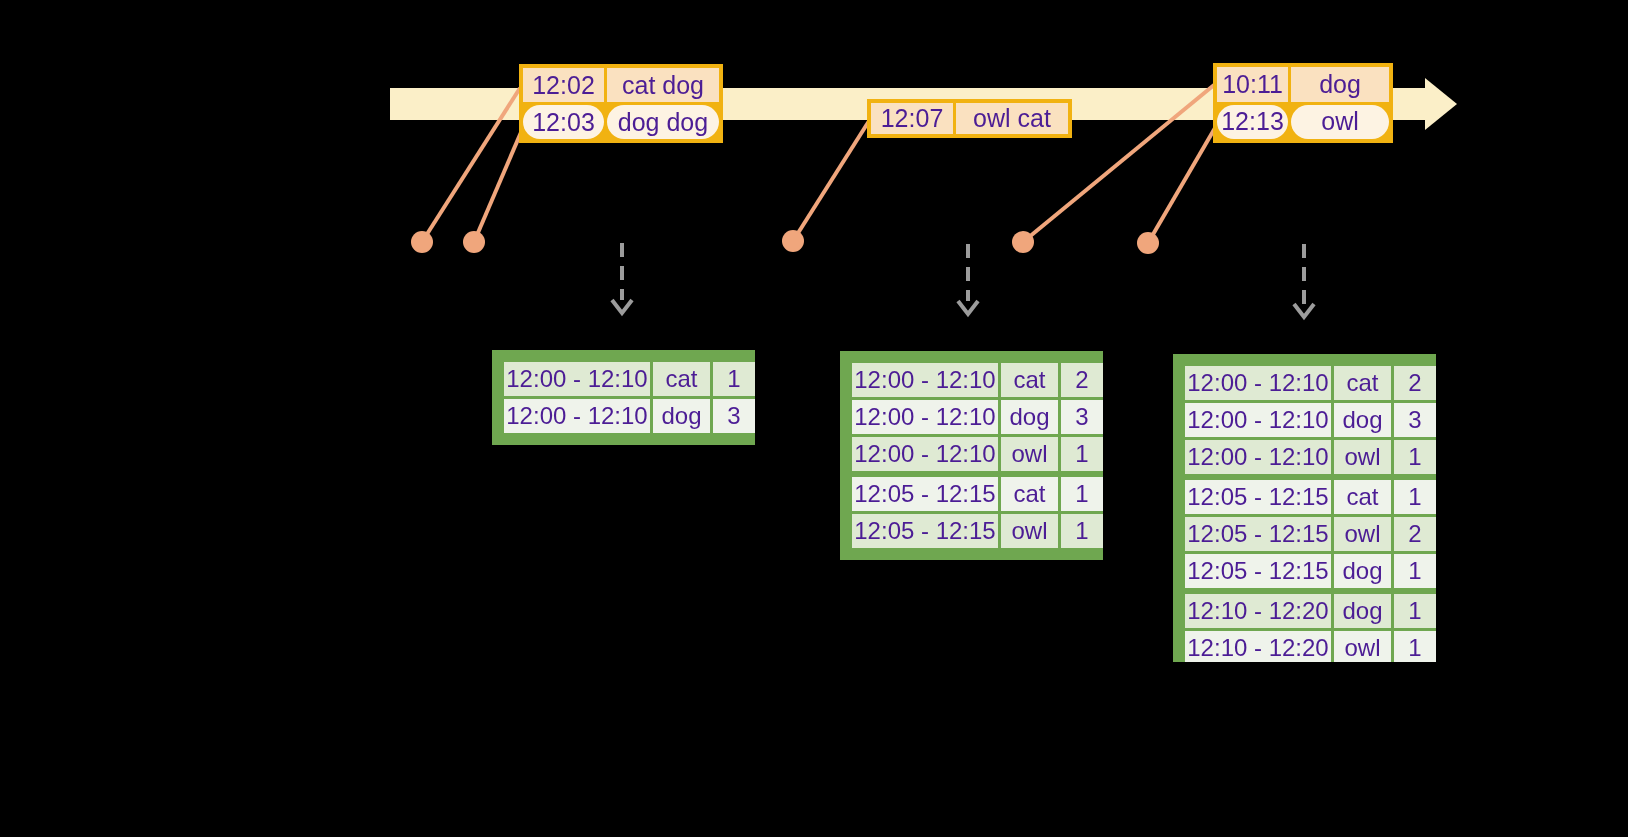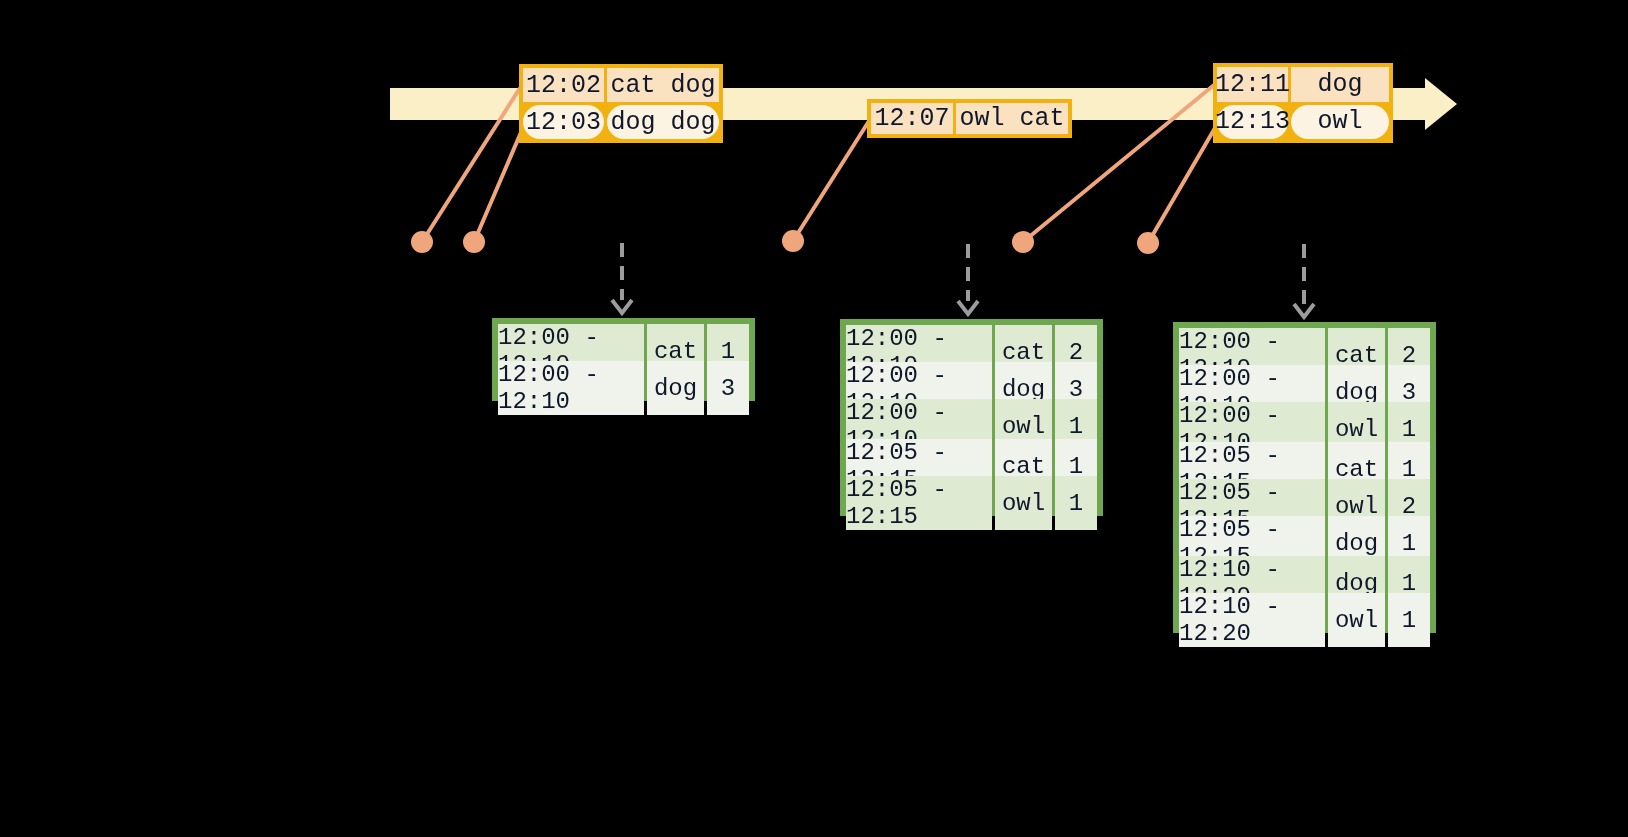--- a/index.html
+++ b/index.html
@@ -1,33 +1,33 @@
 <!DOCTYPE html>
 <html><head>
 <meta charset="utf-8">
 <style>
   html,body{margin:0;padding:0;background:#000;}
   .canvas{
     position:relative;width:1628px;height:662px;background:#000;overflow:hidden;
-    font-family:Liberation Mono, monospace;color:#0f172a;
+    font-family:Liberation Sans, sans-serif;color:#4c1d95;
   }
   .layer{position:absolute;left:0;top:0;}
   
   .etable{
     position:absolute;background:#F1B211;padding:4px;
     display:flex;flex-direction:column;gap:3px;box-sizing:border-box;
   }
   .erow{display:grid;gap:3px;flex:1;}
   .ecell{display:flex;align-items:center;justify-content:center;font-size:25px;}
   .peach{background:#FAE1C0;}
   .cream{background:#FDF3E3;border-radius:17px;}
   
   .gtable{
-    position:absolute;background:#6FA750;padding:6px;
-    display:flex;flex-direction:column;gap:6px;box-sizing:border-box;
+    position:absolute;background:#6FA750;padding:12px;
+    display:flex;flex-direction:column;gap:6px;box-sizing:border-box;margin-top:32px;
   }
   .ggroup{display:flex;flex-direction:column;gap:3px;}
   .grow{display:grid;grid-template-columns:146px 57px 42px;gap:3px;height:34px;}
   .gcell{display:flex;align-items:center;justify-content:center;font-size:24px;}
   .tint{background:#DFEAD3;}
   .lite{background:#EFF3EB;}
 </style>
 </head>
 <body>
 
@@ -77,21 +77,21 @@
 
   <div class="etable" style="left:867px;top:99px;width:205px;height:39px">
     <div class="erow" style="grid-template-columns:82px 112px">
       <div class="ecell peach">12:07</div>
       <div class="ecell peach">owl cat</div>
     </div>
   </div>
 
   <div class="etable" style="left:1213px;top:63px;width:180px;height:80px">
     <div class="erow" style="grid-template-columns:71px 98px">
-      <div class="ecell peach">12:11</div>
+      <div class="ecell peach">10:11</div>
       <div class="ecell peach">dog</div>
     </div>
     <div class="erow" style="grid-template-columns:71px 98px">
       <div class="ecell cream">12:13</div>
       <div class="ecell cream">owl</div>
     </div>
   </div>
 
   <div class="gtable" style="left:492px;top:318px;width:263px">
     <div class="ggroup">

